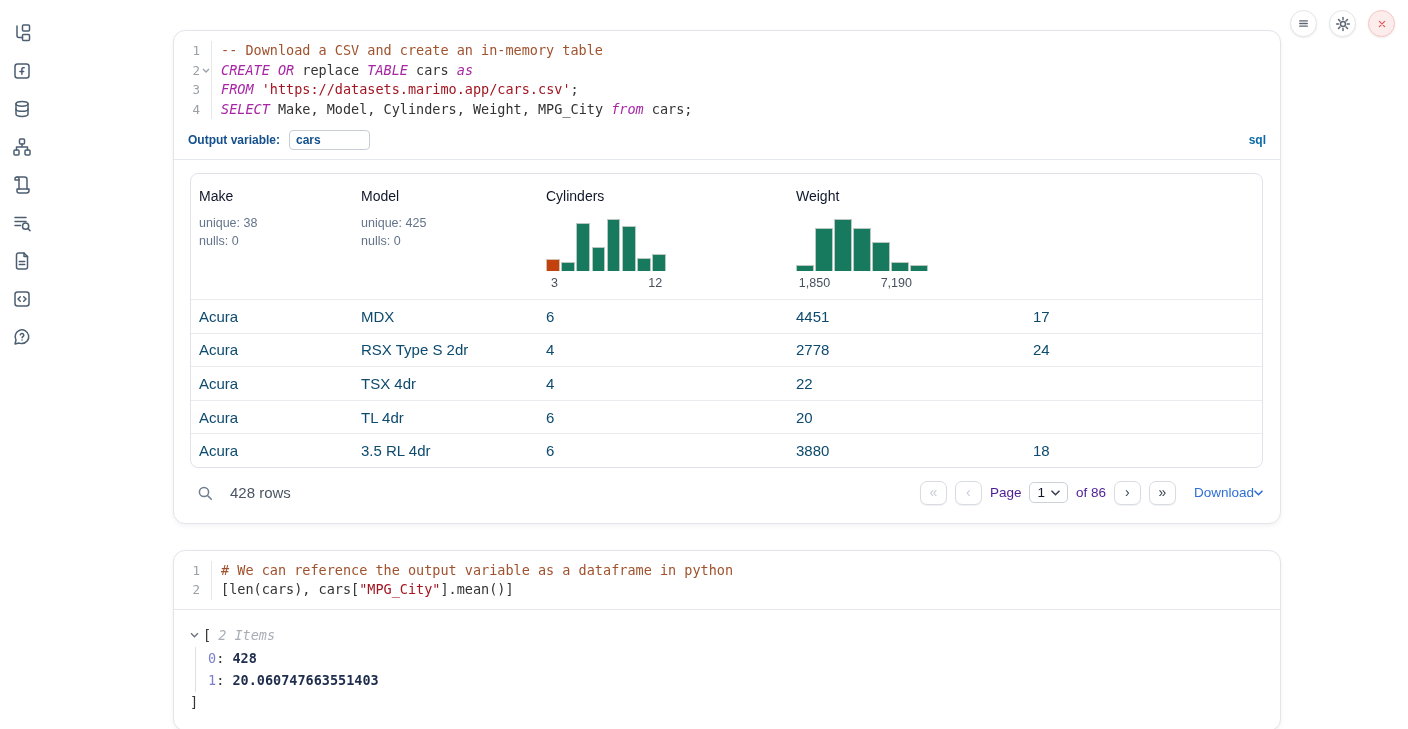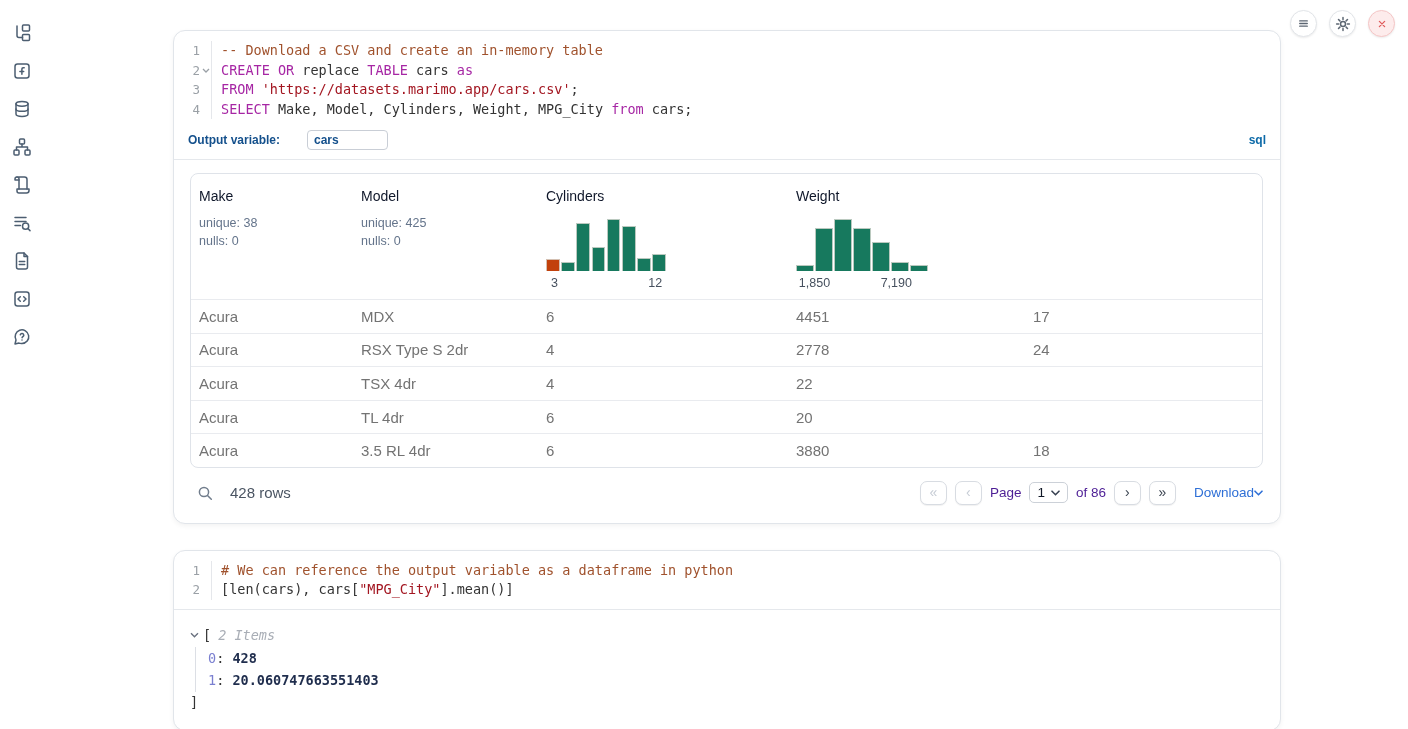--- a/index.html
+++ b/index.html
@@ -31,27 +31,27 @@
   .cell + .cell { margin-top:26px; }
 
   
   .code-editor { padding:10px 0 9px; cursor:text; }
   .code-line { display:grid; grid-template-columns:26px 12px 1fr;
                font-family:"DejaVu Sans Mono", monospace; font-size:13.5px; line-height:19.5px; }
   .ln { text-align:right; color:#9aa0a6; font-size:12.5px; line-height:19.5px; }
   .fold { display:flex; align-items:center; justify-content:center; border-right:1px solid #e5e7eb; }
   .fold svg { stroke:#9aa0a6; fill:none; stroke-width:1.3; }
   .code-text { padding-left:9px; white-space:pre; color:#333; }
-  .tok-keyword { color:#a626a4; }
+  .tok-keyword { color:#a626a4;font-style:italic; }
   .tok-comment { color:#a0522d; }
   .tok-string  { color:#a31621; }
   .tok-plain   { color:#333; }
 
   
-  .ov-row { display:flex; align-items:center; gap:27px; padding:2px 14px 9px;
+  .ov-row { display:flex; align-items:center; gap:9px; padding:2px 14px 9px;
             border-bottom:1px solid #e5e8ec; }
   .ov-label { font-size:12px; font-weight:bold; color:#14508c; }
   .ov-input { width:81px; height:20px; border:1px solid #c9ced6; border-radius:4px;
               padding:0 6px; font-size:12px; font-weight:bold; color:#14508c;
               font-family:"Liberation Sans", sans-serif; outline:none; }
   .lang-badge { margin-left:auto; font-size:12px; font-weight:bold; color:#0d6aa8; }
 
   
   .cell-output { padding:13px 17px 6px 16px; }
   .data-table-card { border:1px solid #dfe3e9; border-radius:8px; overflow:hidden; }
@@ -61,21 +61,21 @@
   .th-stats { margin-top:10px; font-size:12.5px; color:#64748b; line-height:1.45; }
   .hist-wrap { margin-top:13px; position:relative; }
   .hist { height:54px; display:flex; align-items:flex-end; gap:1.5px; }
   .col-3 .hist { width:120px; } .col-4 .hist { width:132px; } .col-5 .hist { width:119px; }
   .col-3 .axis { width:120px; } .col-4 .axis { width:132px; } .col-5 .axis { width:119px; }
   .bar { flex:1 1 0; border:1px solid rgba(215,215,208,.85); border-bottom:none; }
   .axis { position:relative; height:17px; margin-top:3px; font-size:12.5px; color:#46505e; }
   .axis span { position:absolute; top:2px; transform:translateX(-50%); white-space:nowrap; }
   .trow { border-top:1px solid #e9ebef; }
   .trow .td { padding:0 6px 0 8px; height:32.6px; display:flex; align-items:center;
-              font-size:15px; color:#737373; }
+              font-size:15px; color:#0c4a6e; }
 
   
   .table-footer { display:flex; align-items:center; padding:13px 0 12px 6px; }
   .search-icon { display:flex; cursor:pointer; }
   .search-icon svg { stroke:#717d8c; fill:none; stroke-width:1.5; stroke-linecap:round; }
   .row-count { margin-left:16px; font-size:15px; color:#4b5563; }
   .pagination { margin-left:auto; display:flex; align-items:center; gap:8px; }
   .pg-btn { width:27px; height:24px; border-radius:7px; border:1px solid #d8dce2;
             background:#fff; box-shadow:0 1px 1px rgba(0,0,0,.06);
             font-size:14px; color:#3a4350; display:flex; align-items:center;

